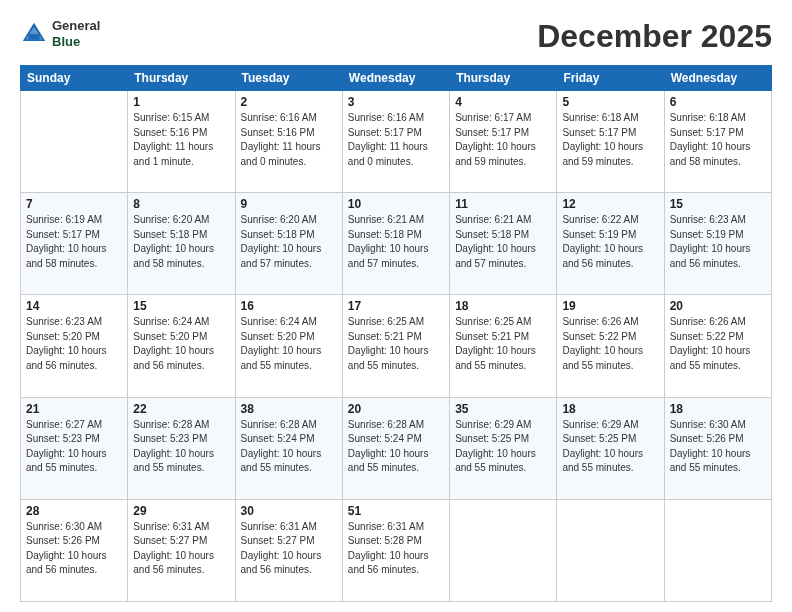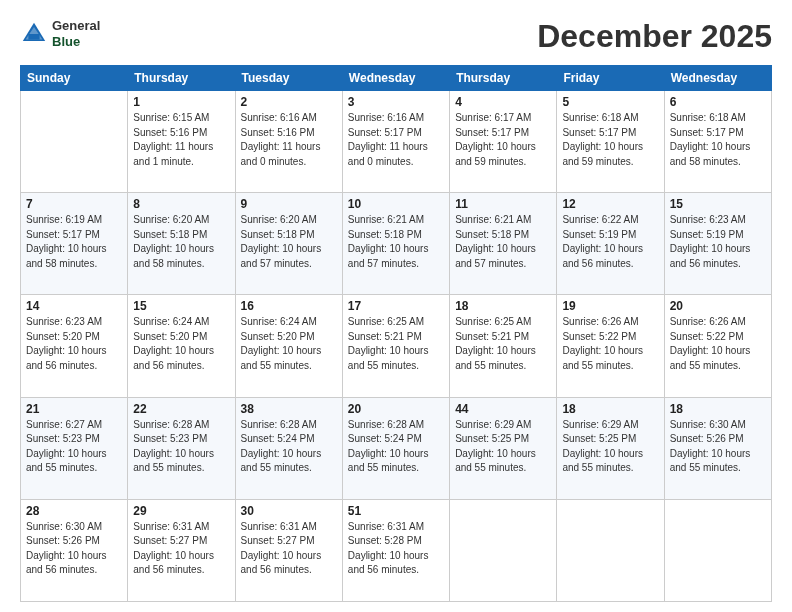--- a/index.html
+++ b/index.html
@@ -228,21 +228,21 @@
           </td>
           <td>
             <span class="day-num">38</span>
             <div class="day-info">Sunrise: 6:28 AM<br>Sunset: 5:24 PM<br>Daylight: 10 hours<br>and 55 minutes.</div>
           </td>
           <td>
             <span class="day-num">20</span>
             <div class="day-info">Sunrise: 6:28 AM<br>Sunset: 5:24 PM<br>Daylight: 10 hours<br>and 55 minutes.</div>
           </td>
           <td>
-            <span class="day-num">44</span>
+            <span class="day-num">35</span>
             <div class="day-info">Sunrise: 6:29 AM<br>Sunset: 5:25 PM<br>Daylight: 10 hours<br>and 55 minutes.</div>
           </td>
           <td>
             <span class="day-num">18</span>
             <div class="day-info">Sunrise: 6:29 AM<br>Sunset: 5:25 PM<br>Daylight: 10 hours<br>and 55 minutes.</div>
           </td>
           <td>
             <span class="day-num">18</span>
             <div class="day-info">Sunrise: 6:30 AM<br>Sunset: 5:26 PM<br>Daylight: 10 hours<br>and 55 minutes.</div>
           </td>

